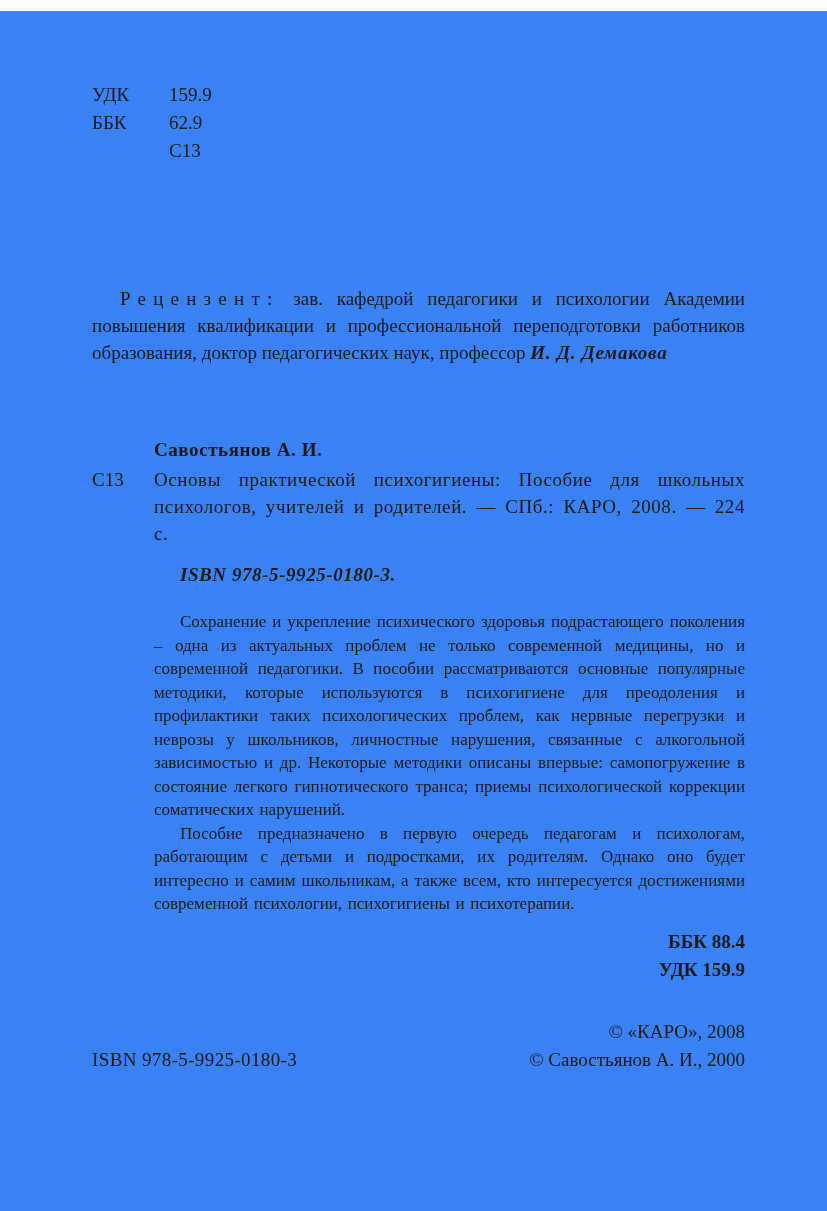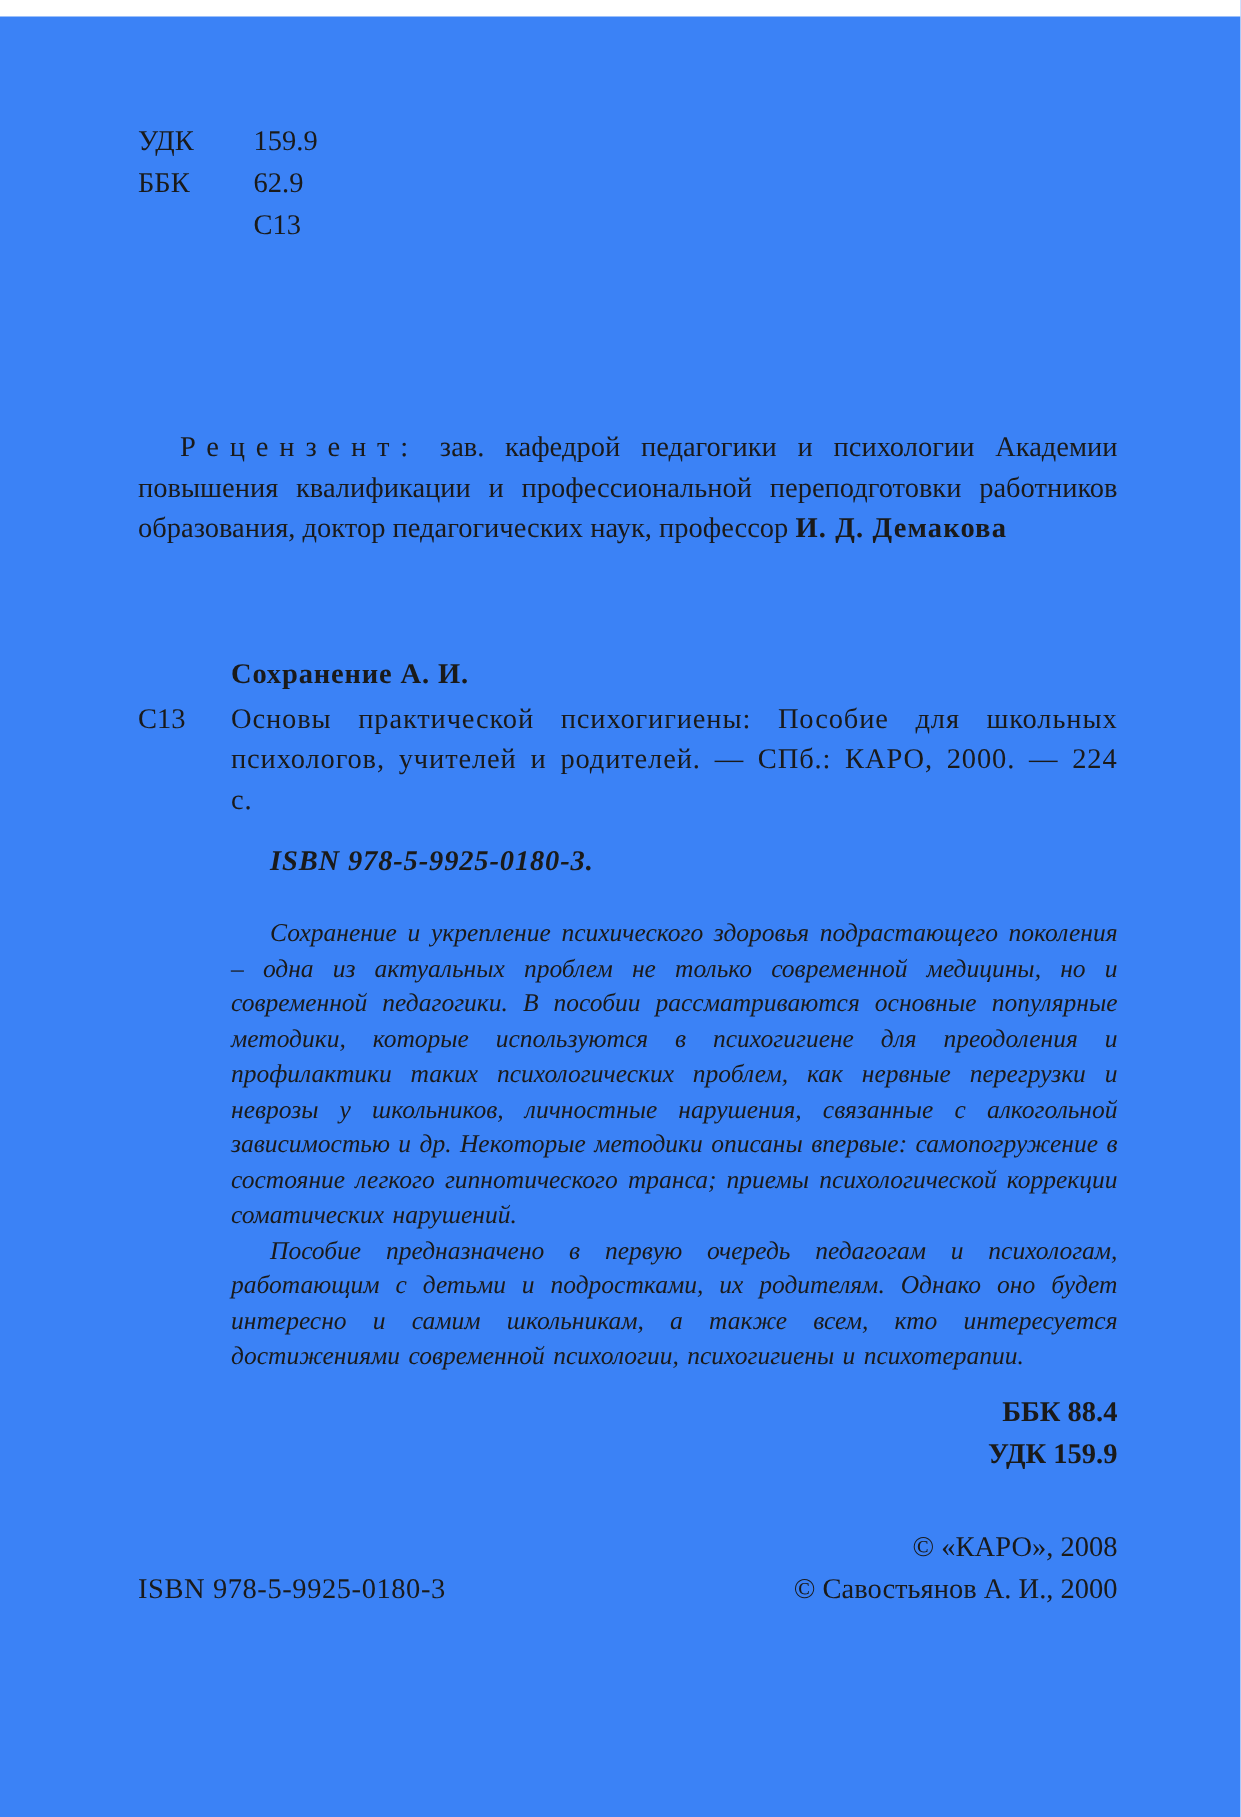--- a/index.html
+++ b/index.html
@@ -28,40 +28,40 @@
 
   
   .reviewer {
     margin-top: 120px;
     font-size: 19px;
     line-height: 27px;
     text-align: justify;
     text-indent: 28px;
   }
   .spaced { letter-spacing: 0.38em; }
-  .reviewer-name { font-weight: bold; letter-spacing: 0.04em; }
+  .reviewer-name { font-weight: bold; font-style: italic; letter-spacing: 0.04em; }
 
   
   .record { margin-top: 70px; font-size: 19px; line-height: 27px; }
   .record-author { margin-left: 62px; font-weight: bold; letter-spacing: 0.03em; }
   .record-body { position: relative; margin-top: 3px; }
   .record-code { position: absolute; left: 0; top: 0; }
   .record-text { margin-left: 62px; text-align: justify; letter-spacing: 0.03em; word-spacing: 0.12em; }
   .record-isbn { margin-top: 14px; margin-left: 88px; font-weight: bold; letter-spacing: 0.03em; font-style: italic; }
 
   
   .annotation {
     margin-top: 22px;
     margin-left: 62px;
     font-size: 17px;
     line-height: 23.5px;
     text-align: justify;
     word-spacing: 0.08em;
   }
-  .annotation p { margin: 0; text-indent: 26px; font-style: italic; }
+  .annotation p { margin: 0; text-indent: 26px; }
 
   
   .codes-bottom {
     margin-top: 12px;
     font-size: 19px;
     line-height: 28px;
     font-weight: bold;
     text-align: right;
   }
 
@@ -90,24 +90,24 @@
       <span class="cat-label">ББК</span><span class="cat-value">62.9</span>
     </div>
     <div class="cat-code-row">С13</div>
   </div>
 
   <div class="reviewer">
     <span class="spaced">Рецензент:</span><span> зав. кафедрой педагогики и психологии Академии повышения квалификации и профессиональной переподготовки работников образования, доктор педагогических наук, профессор </span><span class="reviewer-name">И. Д. Демакова</span>
   </div>
 
   <div class="record">
-    <div class="record-author">Сохранение А. И.</div>
+    <div class="record-author">Савостьянов А. И.</div>
     <div class="record-body">
       <span class="record-code">С13</span>
-      <div class="record-text">Основы практической психогигиены: Пособие для школьных психологов, учителей и родителей. — СПб.: КАРО, 2000. — 224 с.</div>
+      <div class="record-text">Основы практической психогигиены: Пособие для школьных психологов, учителей и родителей. — СПб.: КАРО, 2008. — 224 с.</div>
     </div>
     <div class="record-isbn">ISBN 978-5-9925-0180-3.</div>
   </div>
 
   <div class="annotation">
     <p>Сохранение и укрепление психического здоровья подрастающего поколения – одна из актуальных проблем не только современной медицины, но и современной педагогики. В пособии рассматриваются основные популярные методики, которые используются в психогигиене для преодоления и профилактики таких психологических проблем, как нервные перегрузки и неврозы у школьников, личностные нарушения, связанные с алкогольной зависимостью и др. Некоторые методики описаны впервые: самопогружение в состояние легкого гипнотического транса; приемы психологической коррекции соматических нарушений.</p>
     <p>Пособие предназначено в первую очередь педагогам и психологам, работающим с детьми и подростками, их родителям. Однако оно будет интересно и самим школьникам, а также всем, кто интересуется достижениями современной психологии, психогигиены и психотерапии.</p>
   </div>
 
   <div class="codes-bottom">

